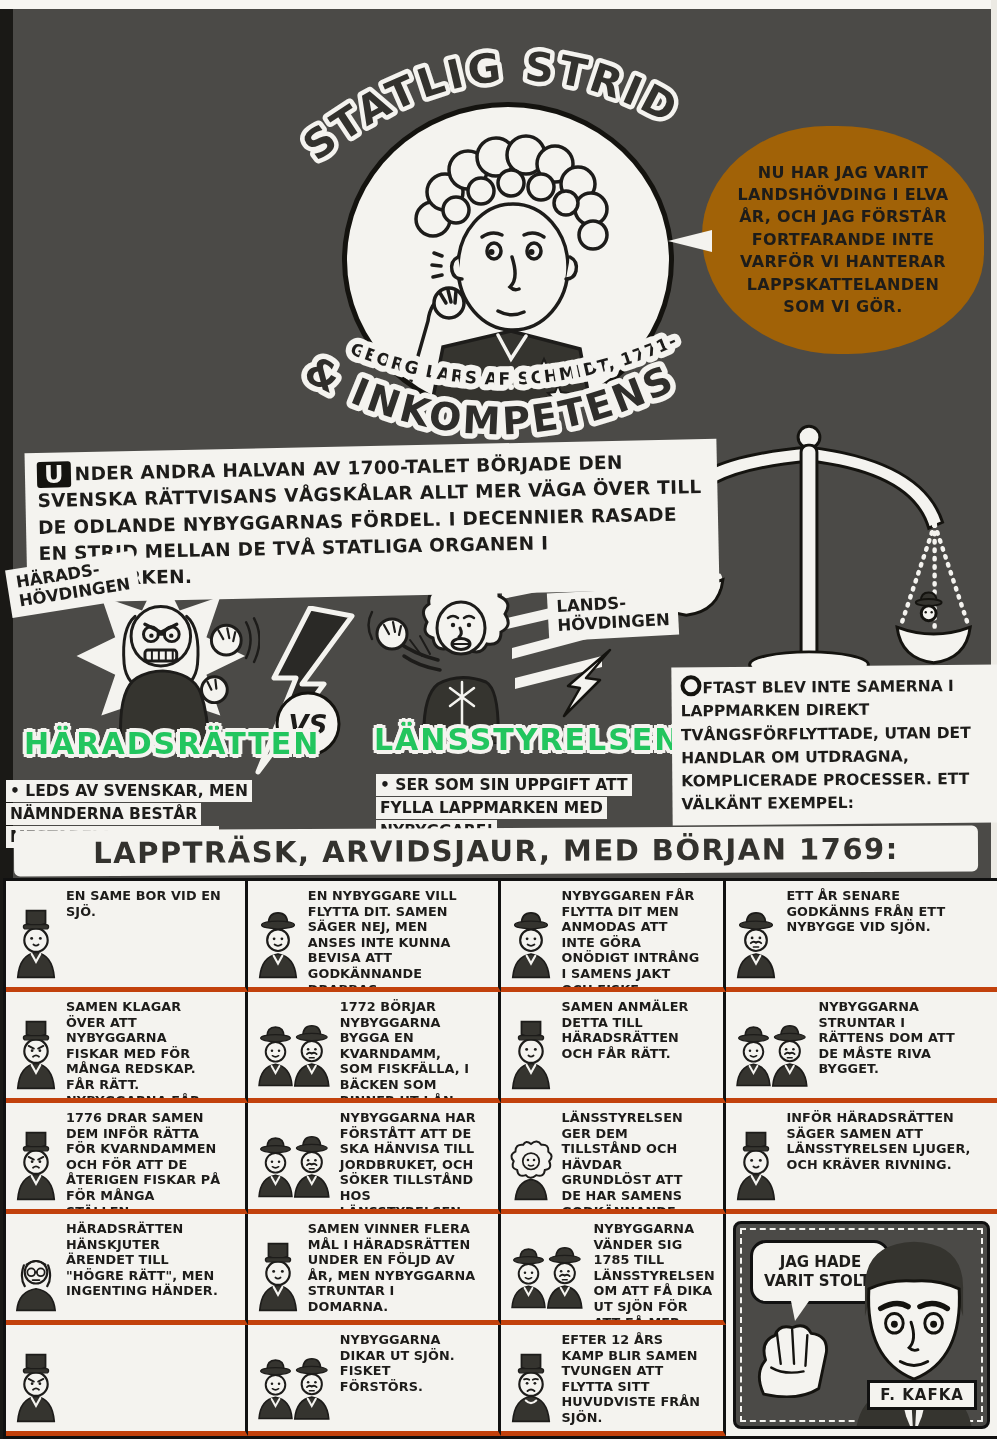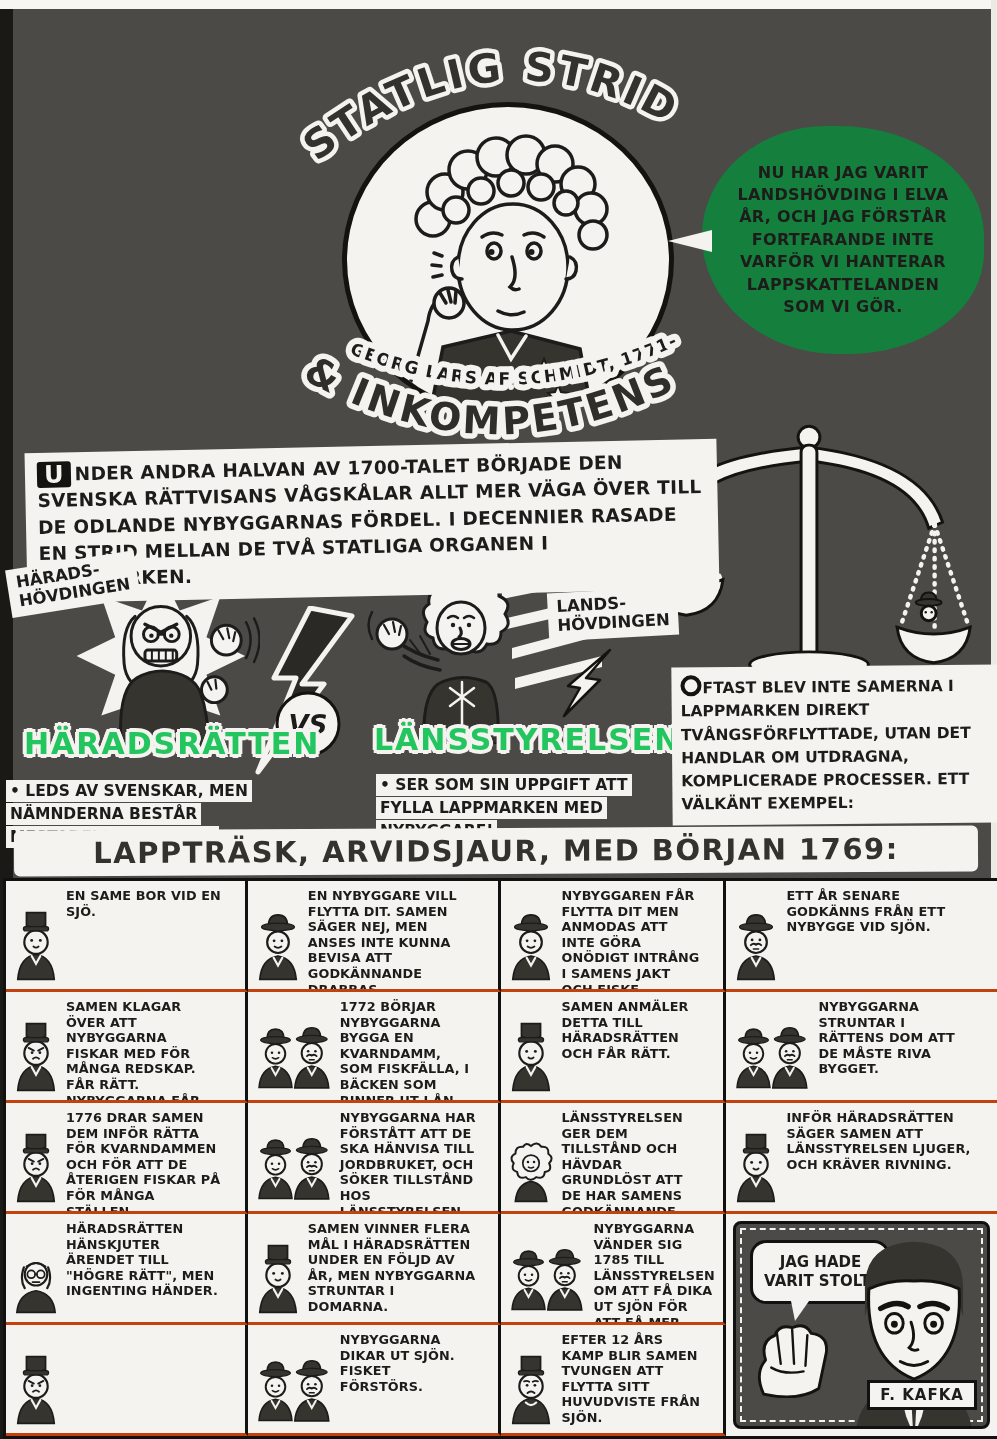--- a/index.html
+++ b/index.html
@@ -12,21 +12,21 @@
   svg text{font-family:"DejaVu Sans",sans-serif;font-weight:700;}
 
   
   .title-svg{position:absolute;left:292px;top:40px;width:440px;height:140px;z-index:5;}
   .portrait-circle{position:absolute;left:342px;top:102px;width:322px;height:306px;
       background:#f4f3ef;border:5px solid #14130f;border-radius:50%;z-index:1;overflow:hidden;}
   .portrait-circle svg{width:100%;height:100%;}
   .banner-svg{position:absolute;left:330px;top:300px;width:370px;height:105px;z-index:3;}
   .inkomp-svg{position:absolute;left:290px;top:346px;width:430px;height:130px;z-index:4;}
 
-  .bubble{position:absolute;left:702px;top:126px;width:282px;height:228px;background:#15803d;
+  .bubble{position:absolute;left:702px;top:126px;width:282px;height:228px;background:#a16207;
       border-radius:46% 54% 50% 50%/50% 50% 46% 54%;z-index:2;display:flex;align-items:center;}
   .bubble:before{content:"";position:absolute;left:-34px;top:104px;width:0;height:0;
       border-style:solid;border-width:11px 44px 11px 0;border-color:transparent #f4f3ef transparent transparent;}
   .bubble p{margin:0;padding:26px 24px;font-size:16px;line-height:1.4;text-align:center;letter-spacing:.3px;}
 
   
   .intro{position:absolute;left:26px;top:446px;width:668px;background:#f4f3ef;z-index:6;
       transform:rotate(-1.2deg);padding:9px 12px 10px 12px;font-size:18.5px;line-height:1.42;letter-spacing:.3px;}
   .dropcap-u{display:inline-block;background:#14130f;color:#f4f3ef;padding:1px 7px;margin-right:4px;
       font-size:24px;line-height:1;border-radius:3px;vertical-align:-2px;}
@@ -61,21 +61,21 @@
 
   
   .headline{position:absolute;left:14px;top:828px;width:964px;height:46px;background:#f4f3ef;z-index:9;
       transform:rotate(-.3deg);display:flex;align-items:center;justify-content:center;
       font-size:29px;letter-spacing:1.5px;color:#33322e;border-radius:6px;}
 
   
   .grid{position:absolute;left:3px;top:878px;width:991px;height:555px;z-index:9;background:#f4f3ef;
       border:3px solid #111;display:grid;grid-template-columns:24.4% 25.6% 22.7% 27.3%;
       grid-template-rows:repeat(5,1fr);}
-  .cell{border-right:3px solid #111;border-bottom:3px solid #c2410c;background:#f4f3ef;
+  .cell{border-right:3px solid #111;border-bottom:5px solid #c2410c;background:#f4f3ef;
       padding:7px 22px 2px 4px;display:flex;gap:4px;overflow:hidden;position:relative;}
   .cell:nth-child(4n){border-right:none;}
   .cell p{margin:0;font-size:12.8px;line-height:1.22;letter-spacing:.1px;}
   .cell .fig{flex:0 0 52px;align-self:flex-end;display:flex;align-items:flex-end;}
   .cell .fig.wide{flex:0 0 84px;}
   .cell .fig svg{width:100%;height:88px;display:block;}
 
   .kafka{grid-column:4;grid-row:4/6;border-right:none;border-bottom:none;padding:7px;display:block;}
   .kafka-inner{position:absolute;inset:7px;background:#4b4a47;border:3px solid #111;border-radius:8px;
       outline:2px dashed #f4f3ef;outline-offset:-9px;overflow:hidden;}

